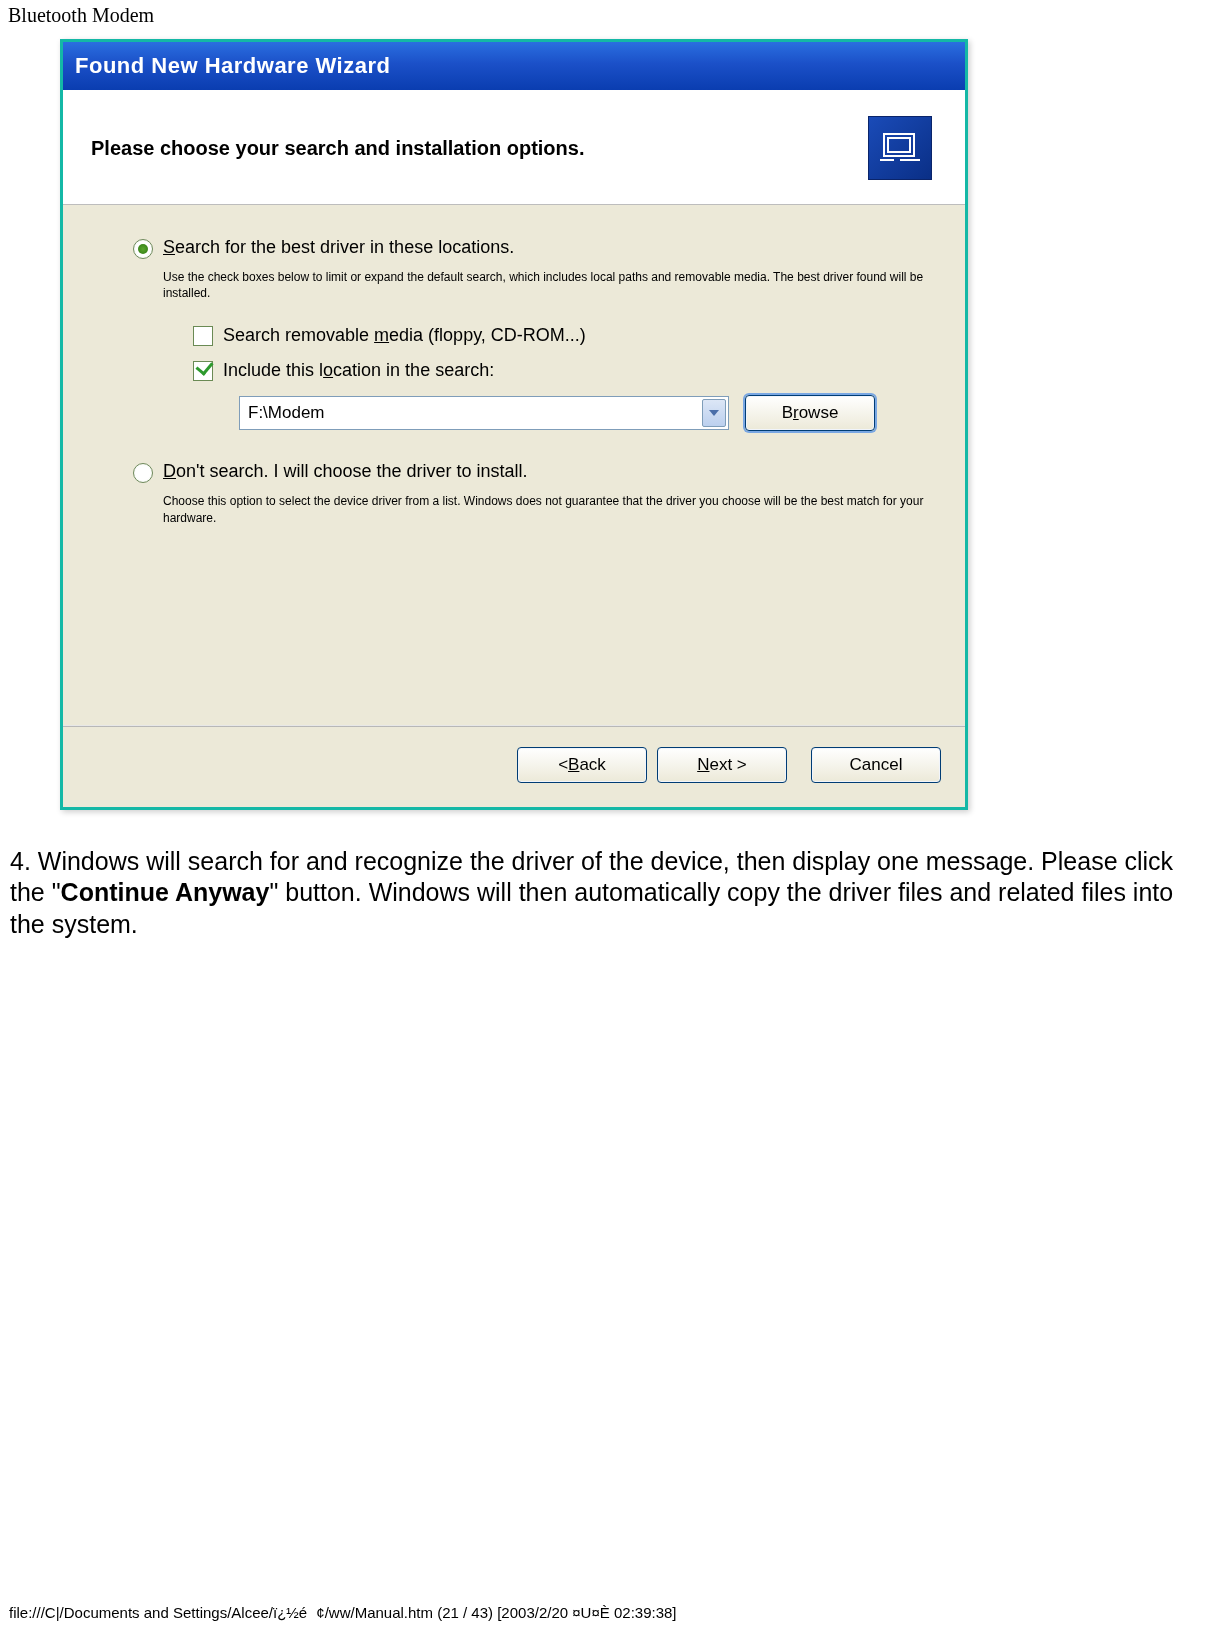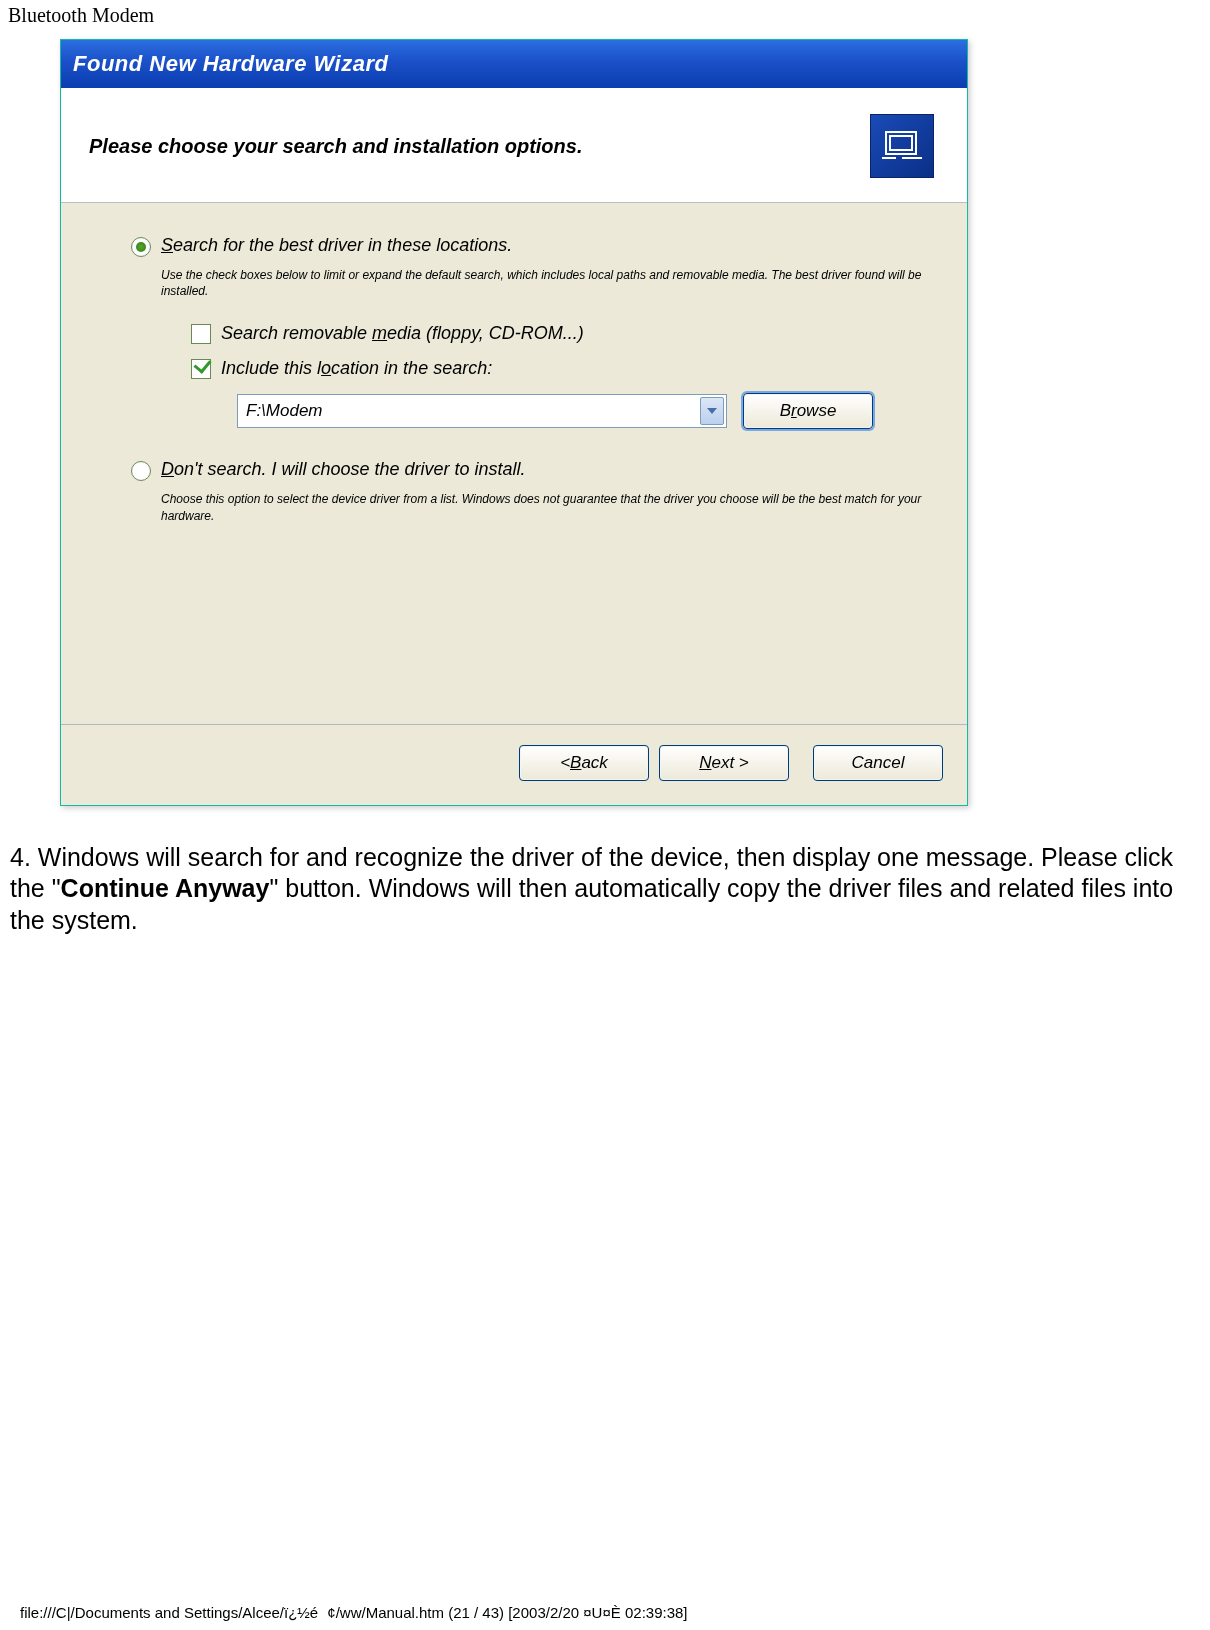--- a/index.html
+++ b/index.html
@@ -12,27 +12,26 @@
   }
   .page-header {
     font-size: 20px;
     padding: 4px 8px 2px 8px;
   }
   .screenshot-wrap {
     padding: 10px 0 0 60px;
   }
   .wizard {
     width: 908px;
-    border: 1px solid #14b8a6;
+    border: 3px solid #14b8a6;
     background: #ece9d8;
     font-family: Tahoma, Verdana, sans-serif;
     font-size: 18px;
     color: #000;
     box-shadow: 2px 2px 6px rgba(0,0,0,0.2);
-    font-style: italic;
   }
   .titlebar {
     background: linear-gradient(to bottom, #2a6fe0 0%, #1b50c8 45%, #0a3db0 100%);
     color: #fff;
     height: 48px;
     display: flex;
     align-items: center;
     padding: 0 12px;
     font-weight: bold;
     font-size: 22px;
@@ -141,21 +140,21 @@
     line-height: 1.25;
     padding: 36px 10px 0 10px;
   }
   .body-text strong { font-weight: bold; }
   .page-footer {
     font-family: Verdana, Geneva, sans-serif;
     font-size: 15px;
     padding: 8px 0 8px 8px;
     position: fixed;
     bottom: 0;
-    left: 12px;
+    left: 1px;
   }
   
   .radio {
     width: 20px; height: 20px; border-radius: 50%;
     border: 1px solid #6f8a5d;
     background: radial-gradient(circle,#fff 55%,#e8efe0 100%);
     position: relative; flex: 0 0 20px; margin-top: 2px;
   }
   .radio.checked::after{
     content:""; position:absolute; left:4px; top:4px;

